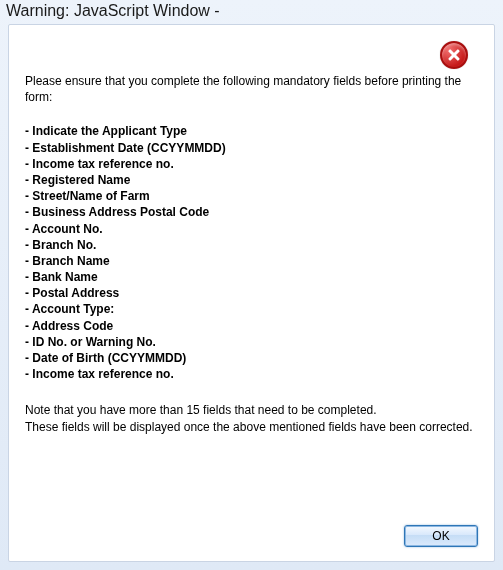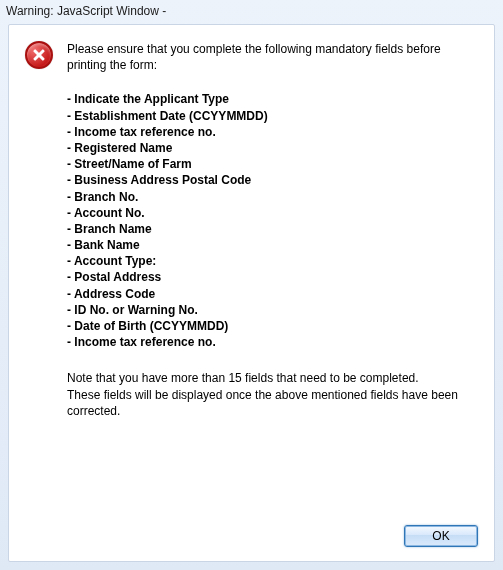--- a/index.html
+++ b/index.html
@@ -18,40 +18,41 @@
     height: 570px;
     background: linear-gradient(#edf3fb, #dfe9f6);
     box-sizing: border-box;
     position: relative;
   }
   .titlebar {
     height: 22px;
     line-height: 22px;
     padding: 0 6px;
     color: #1a1a1a;
-    font-size: 12px;
+    font-size: 16px;
     display: flex;
     align-items: flex-end;
     box-sizing: border-box;
   }
   .inner {
     position: absolute;
     left: 8px;
     right: 8px;
     top: 24px;
     bottom: 8px;
     background: #ffffff;
     border: 1px solid #c9d4e4;
     border-radius: 2px;
     box-sizing: border-box;
     padding: 16px 16px 16px 16px;
   }
   .content-wrap {
     display: flex;
-    align-items: flex-start;
+    align-items: flex-end;
+    flex-direction: column;
   }
   .icon-col {
     flex: 0 0 32px;
     margin-right: 10px;
   }
   .error-icon {
     width: 28px;
     height: 28px;
     border-radius: 50%;
     background: radial-gradient(circle at 30% 30%, #f26f6f, #c61a1a 70%);
@@ -134,26 +135,26 @@
 
         <div class="intro">Please ensure that you complete the following mandatory fields before printing the form:</div>
 
         <ul class="field-list">
           <li>Indicate the Applicant Type</li>
           <li>Establishment Date (CCYYMMDD)</li>
           <li>Income tax reference no.</li>
           <li>Registered Name</li>
           <li>Street/Name of Farm</li>
           <li>Business Address Postal Code</li>
+          <li>Account No.</li>
           <li>Branch No.</li>
-          <li>Account No.</li>
           <li>Branch Name</li>
           <li>Bank Name</li>
+          <li>Postal Address</li>
           <li>Account Type:</li>
-          <li>Postal Address</li>
           <li>Address Code</li>
           <li>ID No. or Warning No.</li>
           <li>Date of Birth (CCYYMMDD)</li>
           <li>Income tax reference no.</li>
         </ul>
 
         <div class="note">
           <div>Note that you have more than 15 fields that need to be completed.</div>
           <div>These fields will be displayed once the above mentioned fields have been corrected.</div>
         </div>

